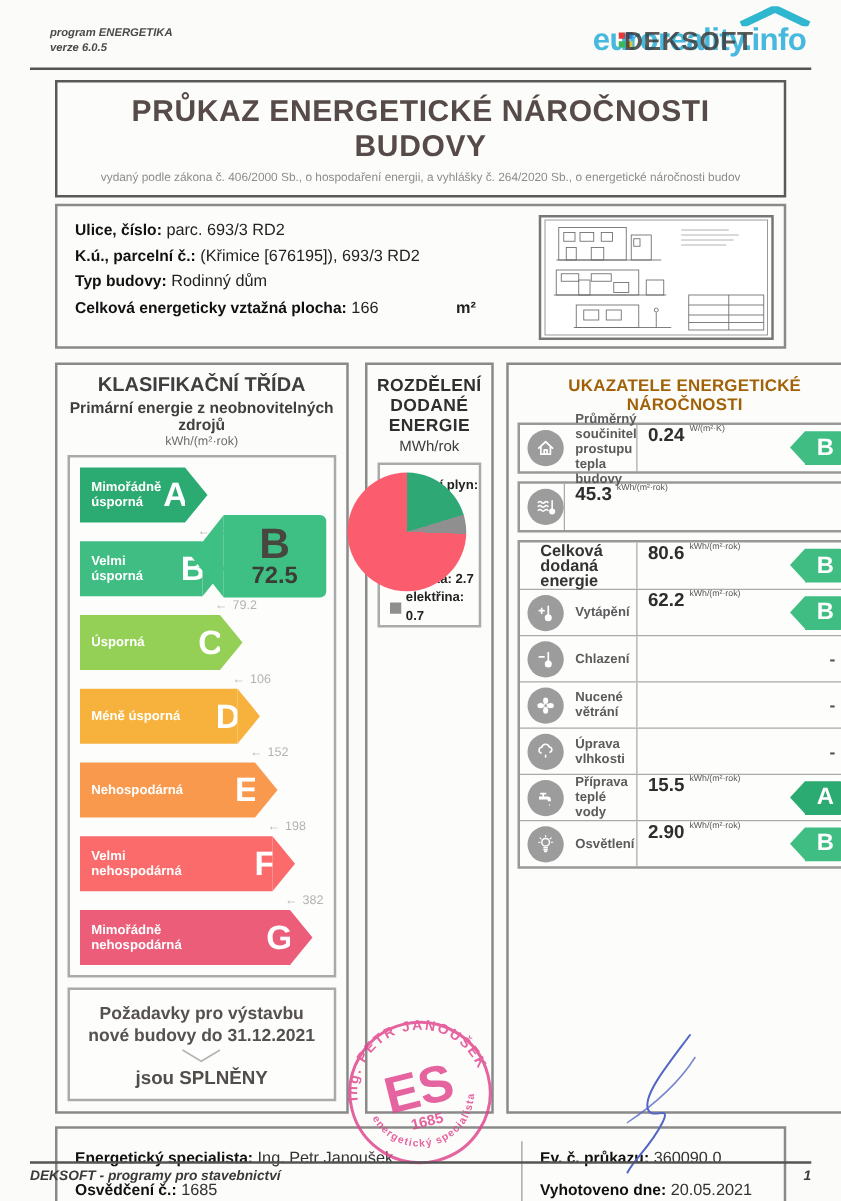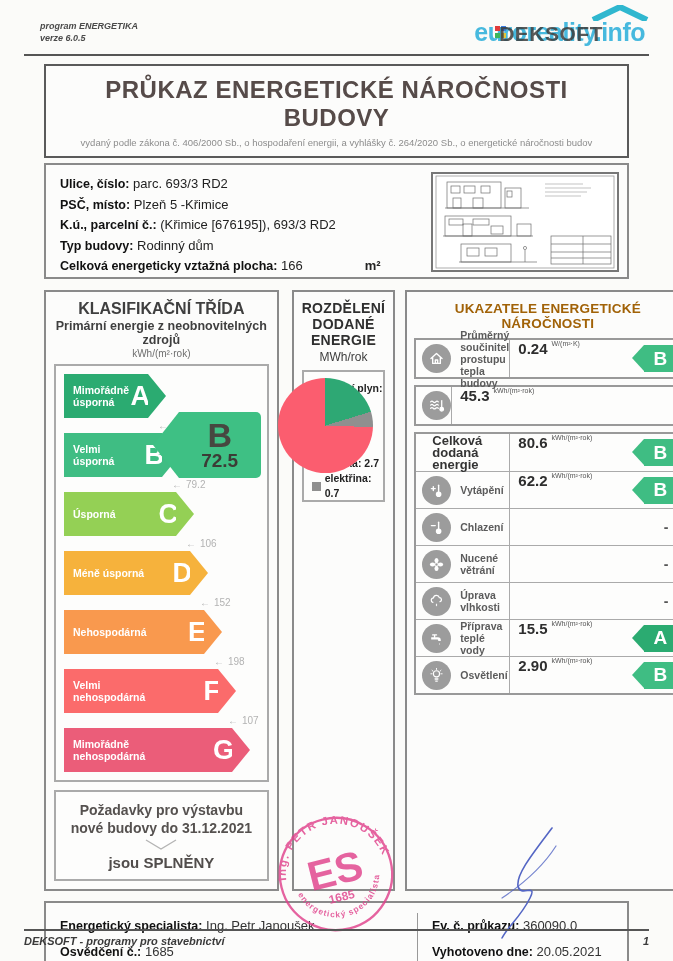--- a/index.html
+++ b/index.html
@@ -131,21 +131,20 @@
     <div class="hdr-rule"></div>
   </div>
 
   <div class="title-box">
     <div class="title-main">PRŮKAZ ENERGETICKÉ NÁROČNOSTI BUDOVY</div>
     <div class="title-sub">vydaný podle zákona č. 406/2000 Sb., o hospodaření energii, a vyhlášky č. 264/2020 Sb., o energetické náročnosti budov</div>
   </div>
 
   <div class="info-box">
     <div class="info-row"><b>Ulice, číslo:</b> <span>parc. 693/3 RD2</span></div>
-    <div class="info-row"><b>PSČ, místo:</b> <span>Plzeň 5 -Křimice</span></div>
     <div class="info-row"><b>K.ú., parcelní č.:</b> <span>(Křimice [676195]), 693/3 RD2</span></div>
     <div class="info-row"><b>Typ budovy:</b> <span>Rodinný dům</span></div>
     <div class="info-row"><b>Celková energeticky vztažná plocha:</b> <span>166</span><span class="area-unit">m²</span></div>
     <div class="drawing">
       <svg width="184" height="96" viewBox="0 0 184 96">
         <rect x="3" y="2" width="178" height="92" fill="none" stroke="#999" stroke-width="0.8"></rect>
         <g stroke="#6e6e6e" stroke-width="0.7" fill="none">
           <line x1="12" y1="34" x2="96" y2="34"></line>
           <rect x="14" y="8" width="54" height="26"></rect>
           <rect x="18" y="12" width="9" height="7"></rect>
@@ -248,21 +247,21 @@
           </div>
         <div class="cls-row">
           <div class="arrow a-F">
               <span class="lbl">Velmi
 nehospodárná</span>
               <span class="ltr">F</span>
             </div>
         </div>
         <div class="th-row th-F">
             <span>←</span>
-            <span>107</span>
+            <span>382</span>
           </div>
         <div class="cls-row">
           <div class="arrow a-G">
               <span class="lbl">Mimořádně
 nehospodárná</span>
               <span class="ltr">G</span>
             </div>
         </div>
 
         <div class="ind-arrow">

